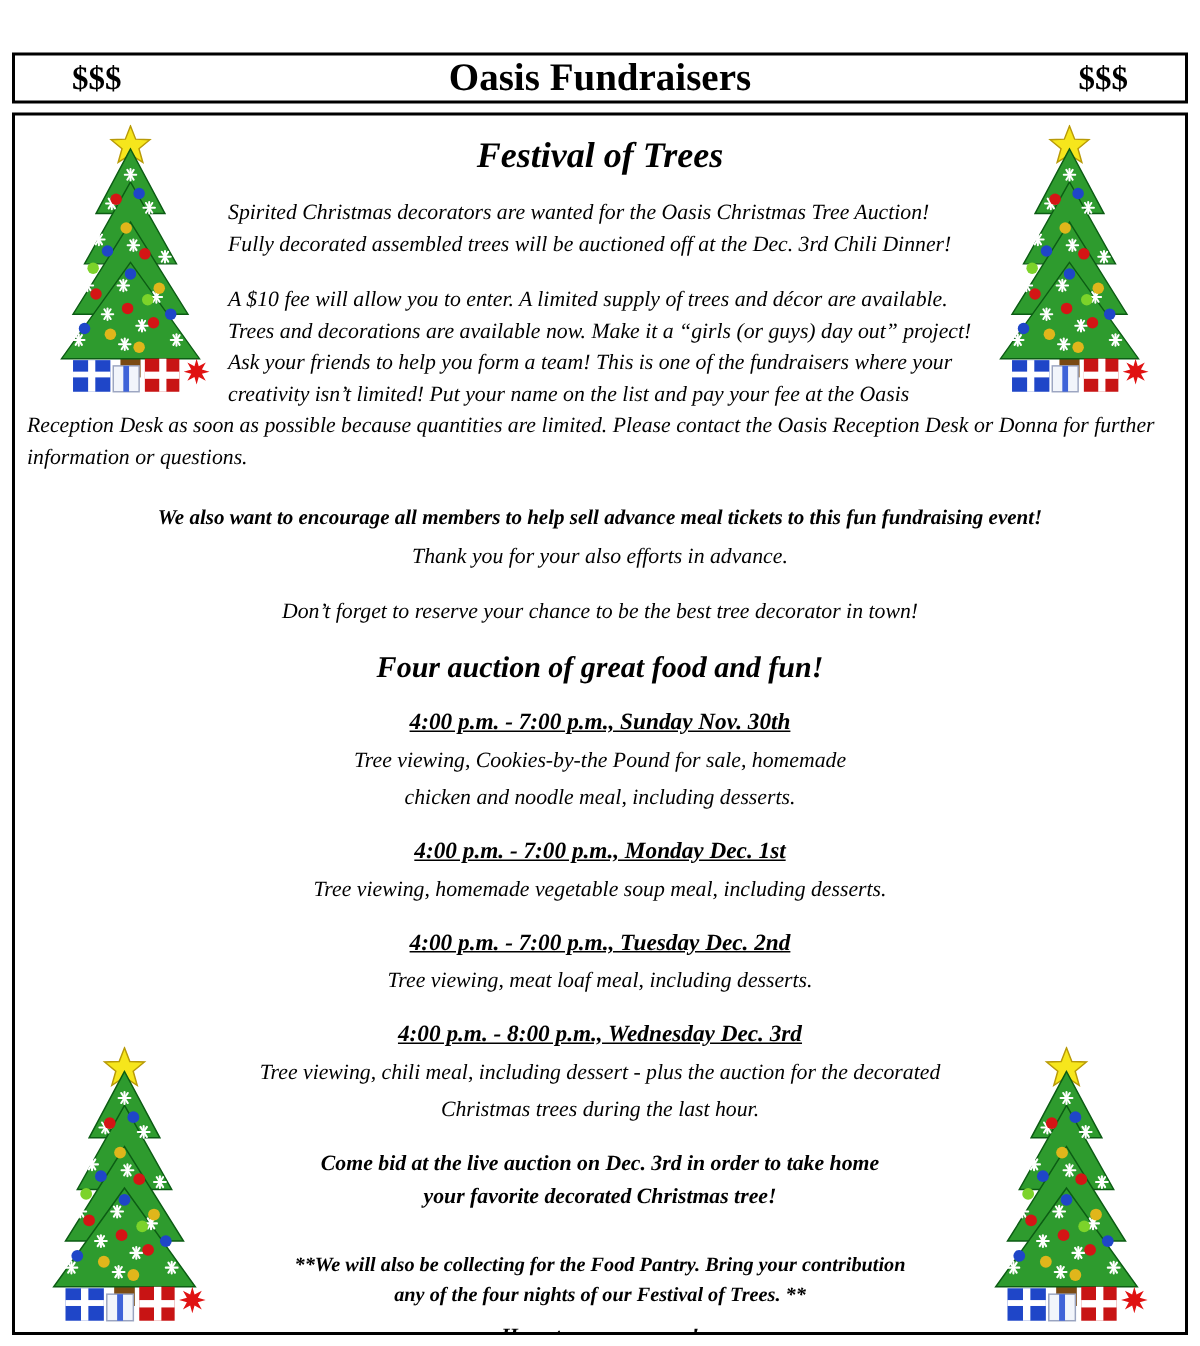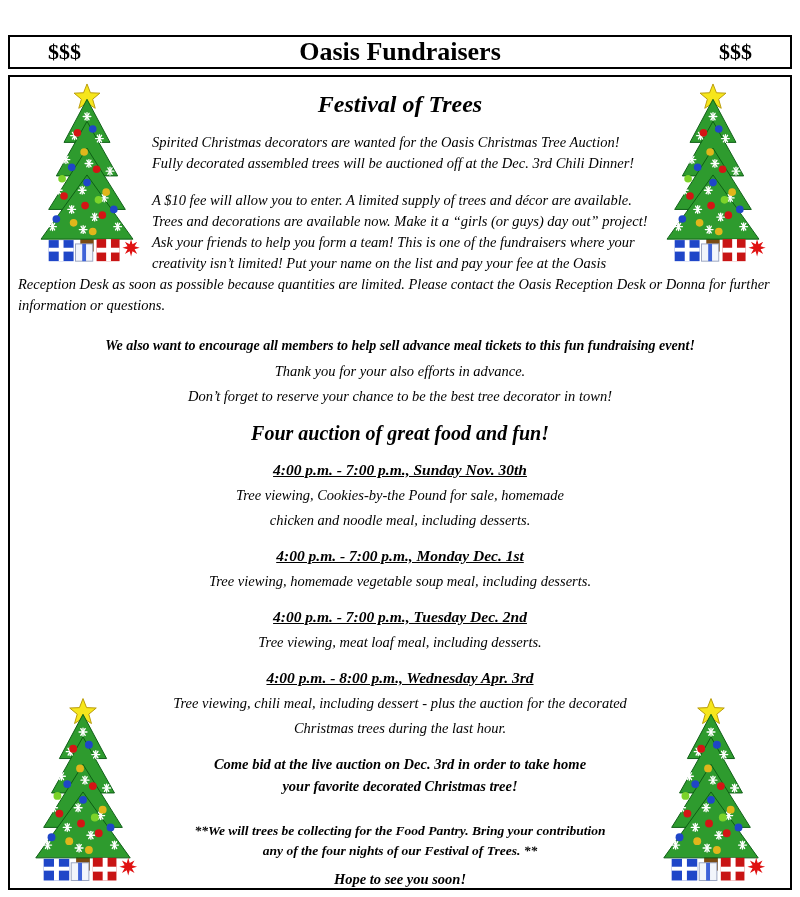--- a/index.html
+++ b/index.html
@@ -26,21 +26,21 @@
   .tree-br { position:absolute; right:20px; bottom:2px; }
 
   .festival-title { font-size:24px; font-weight:bold; text-align:center; margin:8px 0 14px; }
   .intro { font-size:14.5px; line-height:21px; text-align:left; margin:0 0 16px; }
   .intro:last-of-type { margin-bottom:0; }
 
   .bold-center { text-align:center; font-weight:bold; font-size:14.5px; line-height:20px; }
   .center { text-align:center; font-size:14.5px; line-height:19px; }
   .encourage { margin-top:20px; font-size:14px; }
   .thanks { margin-top:6px; }
-  .reserve { margin-top:6px; }
+  .reserve { margin-top:18px; }
 
   .schedule-title { font-size:20px; font-weight:bold; text-align:center; margin-top:16px; }
   .schedule-entry { text-align:center; margin-top:14px; }
   .time { font-weight:bold; font-size:15.5px; text-decoration:underline; line-height:22px; }
   .desc { font-size:14.5px; line-height:22px; margin-top:3px; }
 
   .come-bid { margin-top:14px; line-height:22px; font-size:14.5px; }
   .pantry { margin-top:24px; font-size:13.5px; padding:0 130px; line-height:20px; }
   .closing { margin-top:8px; }
 
@@ -87,32 +87,32 @@
       <div class="time">4:00 p.m. - 7:00 p.m.,  Monday Dec. 1st</div>
       <div class="desc">Tree viewing, homemade vegetable soup meal, including desserts.</div>
     </div>
 
     <div class="schedule-entry">
       <div class="time">4:00 p.m. - 7:00 p.m., Tuesday Dec. 2nd</div>
       <div class="desc">Tree viewing, meat loaf meal, including desserts.</div>
     </div>
 
     <div class="schedule-entry">
-      <div class="time">4:00 p.m. - 8:00 p.m.,  Wednesday Apr. 3rd</div>
+      <div class="time">4:00 p.m. - 8:00 p.m.,  Wednesday Dec. 3rd</div>
       <div class="desc">Tree viewing, chili meal, including dessert  - plus the auction for the decorated</div>
       <div class="desc">Christmas trees during the last hour.</div>
     </div>
 
     <div class="bold-center come-bid">
       <div>Come bid at the live auction on Dec. 3rd in order to take home</div>
       <div>your favorite decorated Christmas tree!</div>
     </div>
 
     <div class="bold-center pantry">
-      <div>**We will trees be collecting for the Food Pantry.  Bring your contribution</div>
+      <div>**We will also be collecting for the Food Pantry.  Bring your contribution</div>
       <div>any of the four nights of our Festival of Trees. **</div>
     </div>
 
     <p class="bold-center closing">Hope to see you soon!</p>
 
     <svg class="tree tree-bl" viewBox="0 0 120 190" aria-hidden="true">
         <use href="#xmas-tree"></use>
       </svg>
     <svg class="tree tree-br" viewBox="0 0 120 190" aria-hidden="true">
         <use href="#xmas-tree"></use>

